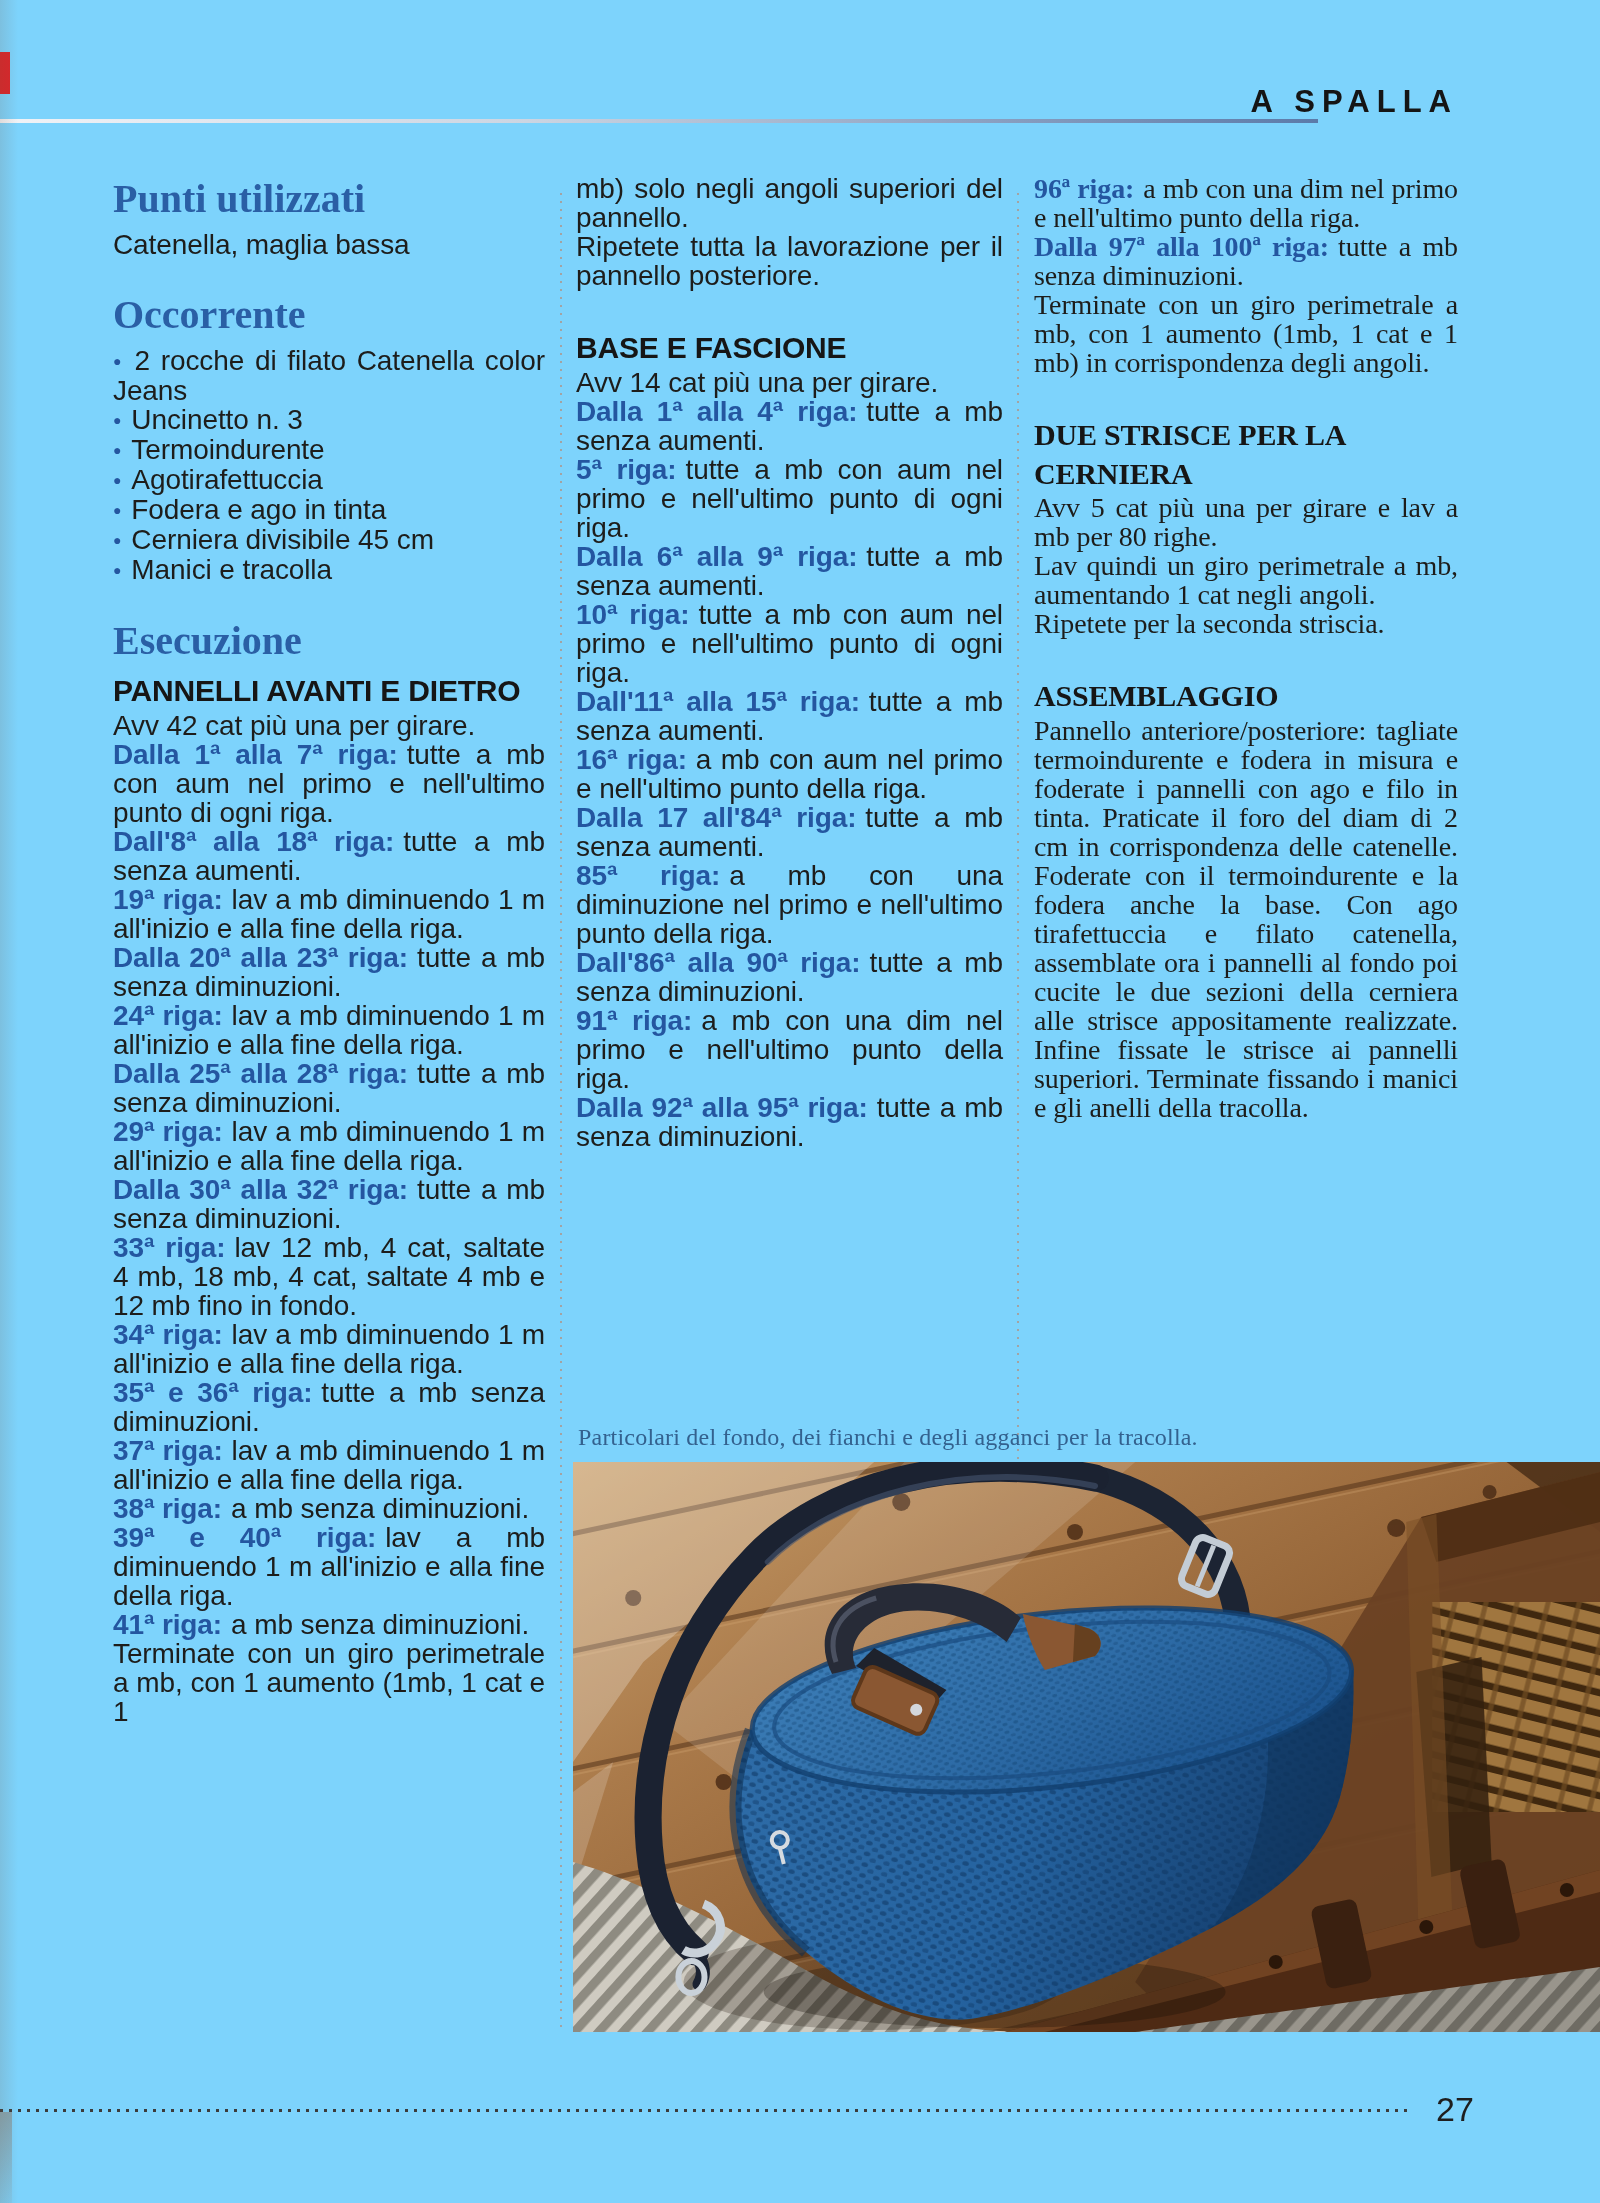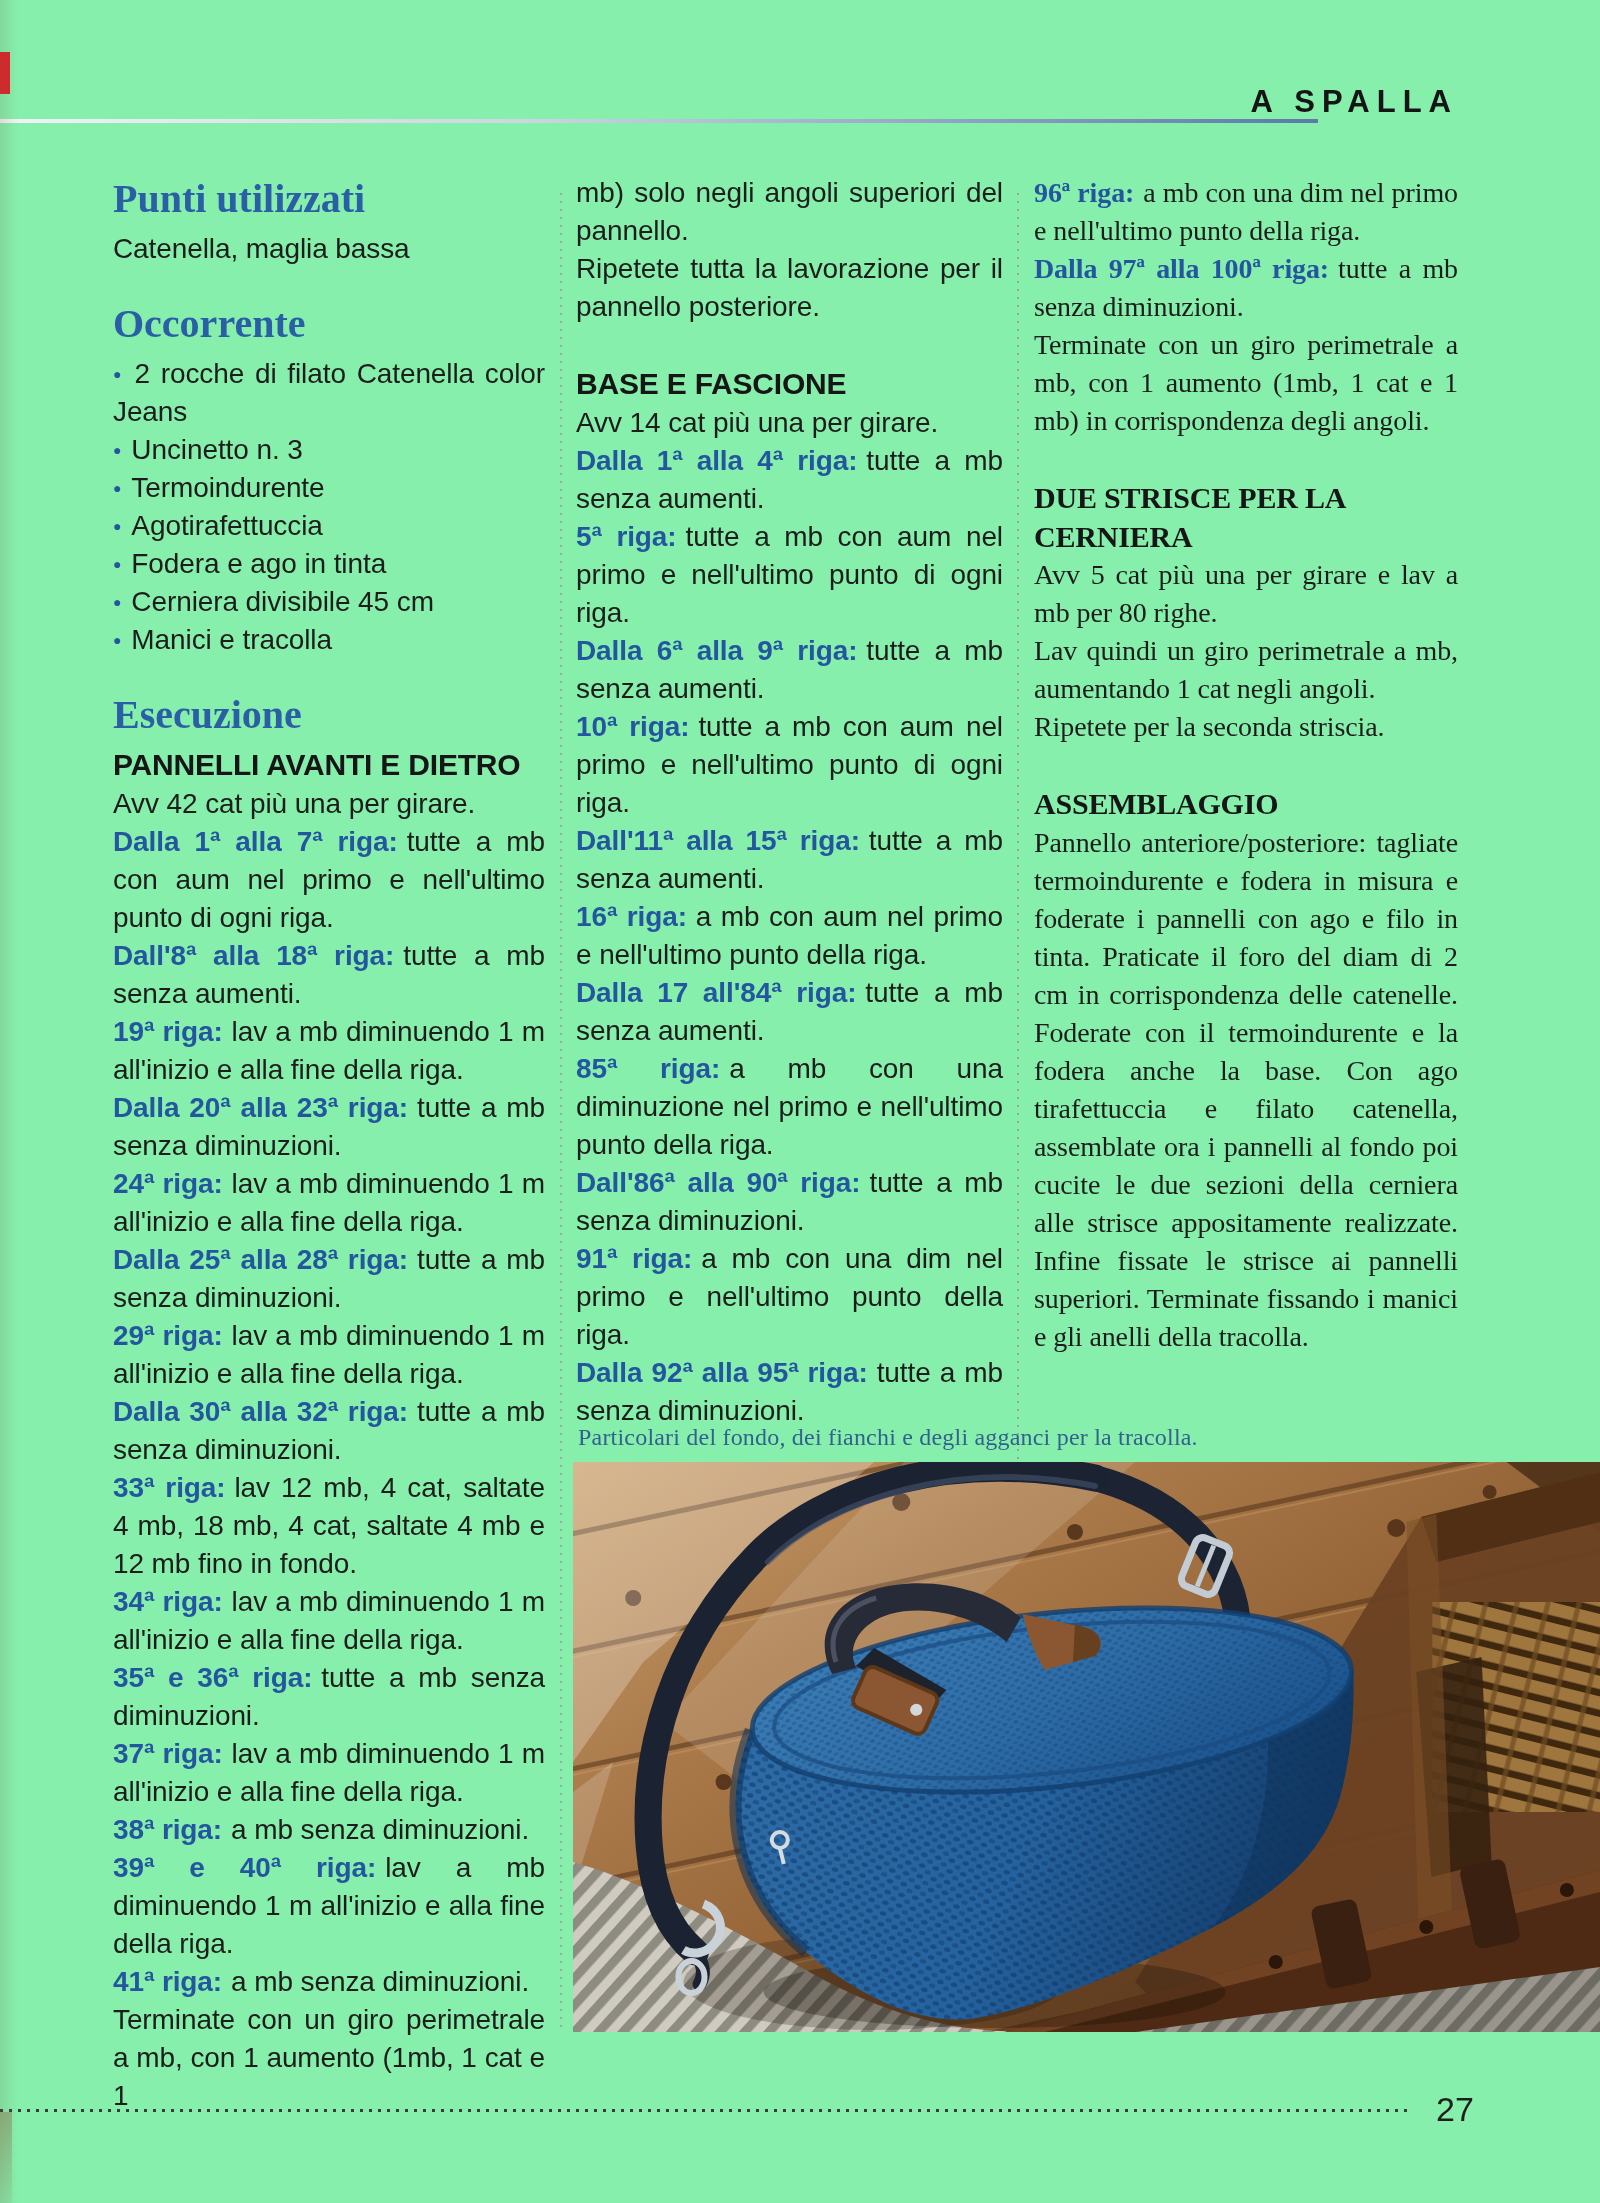--- a/index.html
+++ b/index.html
@@ -1,34 +1,34 @@
 <!DOCTYPE html>
 <html><head>
 <meta charset="utf-8">
 <style>
   html,body{margin:0;padding:0;background:#e9e9e9;}
-  .page{position:relative;width:1600px;height:2203px;background:#86efac;overflow:hidden;
+  .page{position:relative;width:1600px;height:2203px;background:#7dd3fc;overflow:hidden;
         font-family:"Liberation Sans",sans-serif;color:#1d1d1b;}
   .page::before{content:"";position:absolute;left:0;top:0;bottom:0;width:18px;
         background:linear-gradient(90deg,rgba(120,82,58,.15),rgba(120,82,58,0));z-index:6;pointer-events:none;}
   .page::after{content:"";position:absolute;left:0;top:2112px;width:12px;height:91px;
         background:linear-gradient(180deg,rgba(141,96,66,.4),rgba(141,96,66,.06));z-index:6;}
 
   .red-mark{position:absolute;left:0;top:52px;width:10px;height:42px;background:#d8262b;}
   .top-rule{position:absolute;left:0;top:119px;width:1318px;height:4px;
         background:linear-gradient(90deg,#f1f3f7 0%,#ccd5e2 40%,#5b7aa9 100%);}
   .kicker{position:absolute;top:84px;right:142px;font-size:31px;font-weight:700;
         letter-spacing:7px;color:#151515;white-space:nowrap;}
 
   .col{position:absolute;top:174px;}
   .col1{left:113px;width:432px;}
   .col2{left:576px;width:427px;}
   .col3{left:1034px;width:424px;font-family:Liberation Serif, serif;}
 
-  .body{margin:0;font-size:28px;line-height:38px;text-align:justify;letter-spacing:-0.1px;}
+  .body{margin:0;font-size:28px;line-height:29px;text-align:justify;letter-spacing:-0.1px;}
   .h1{font-family:"Liberation Serif",serif;font-weight:700;color:#2a5fa5;
         font-size:40px;line-height:46px;margin:33px 0 8px;}
   .h1.first{margin-top:2px;}
   .subhead{font-size:30px;line-height:38.5px;font-weight:700;color:#161616;margin:0;letter-spacing:-0.2px;}
   .subhead.gap{margin-top:39px;}
   .lead{font-weight:700;color:#2456a0;margin-right:.32em;}
   .lead:empty{display:none;margin:0;}
   .bullet::before{content:"\25CF";color:#2456a0;font-size:14px;margin-right:10px;vertical-align:4px;}
 
   .vdiv{position:absolute;width:2px;background:repeating-linear-gradient(180deg,#a3a3a3 0 2px,transparent 2px 8px);}

